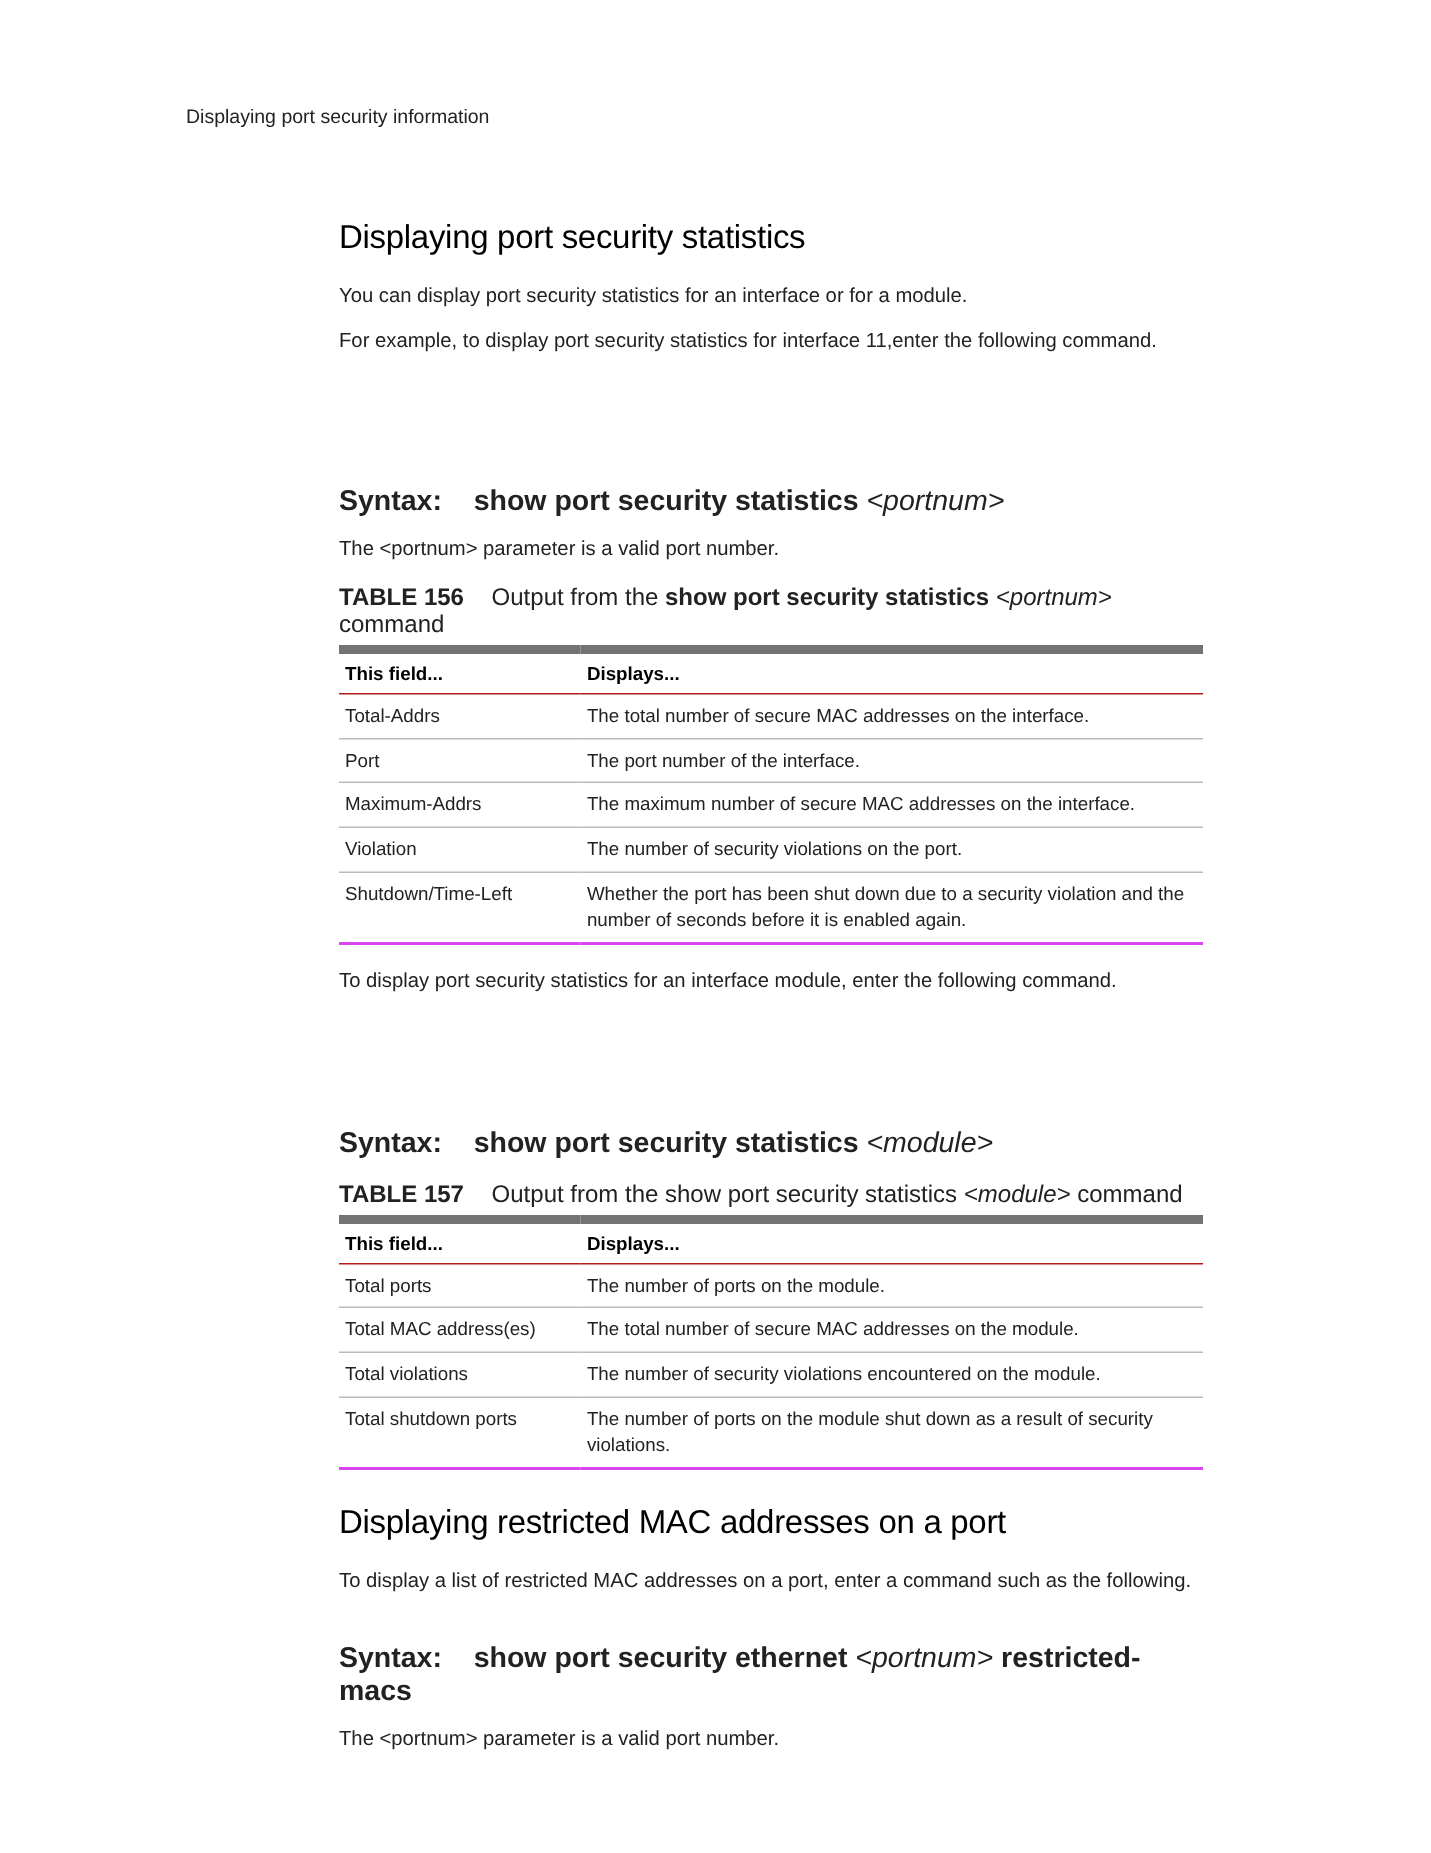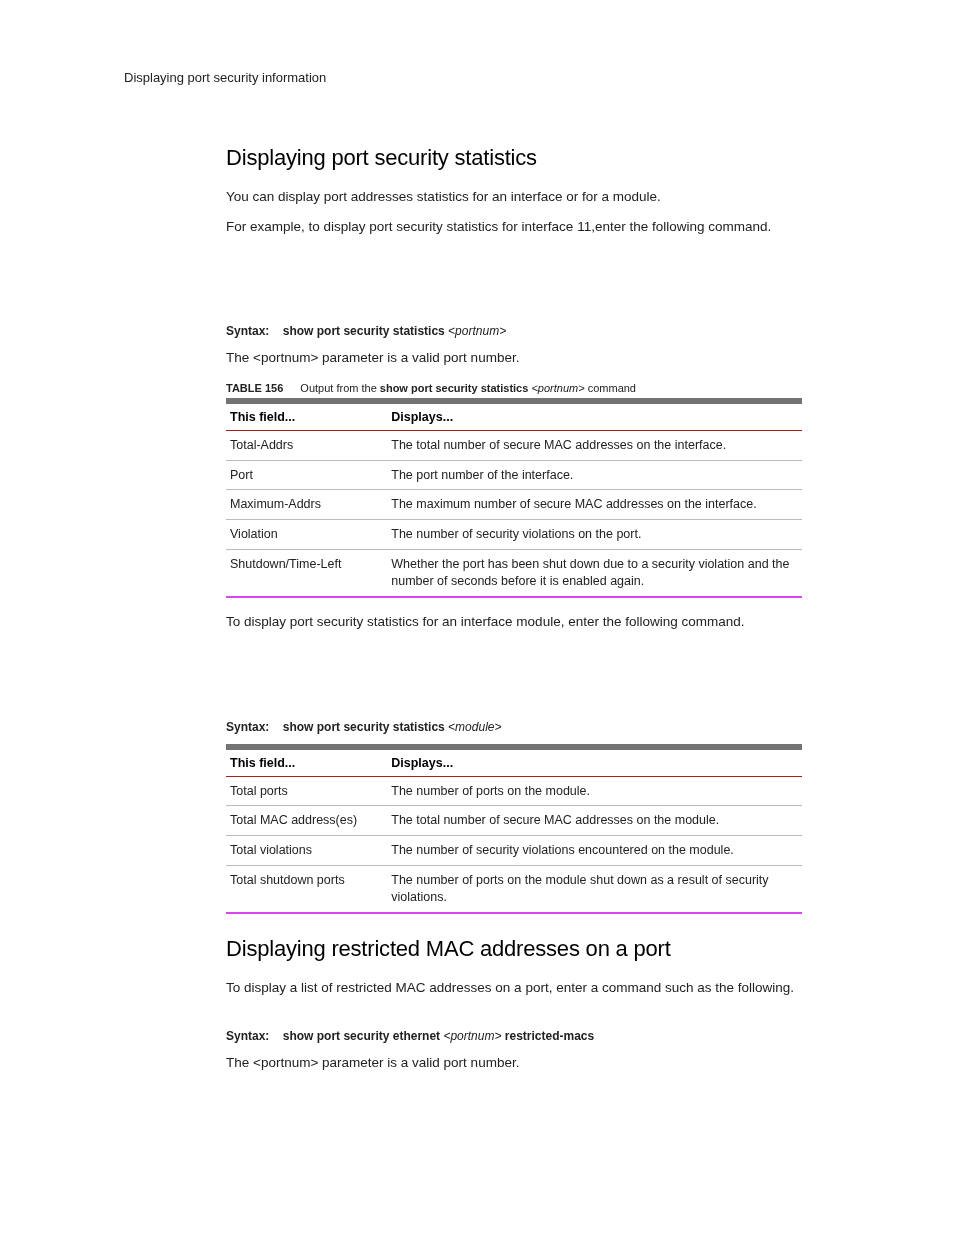--- a/index.html
+++ b/index.html
@@ -3,42 +3,42 @@
 <meta charset="utf-8">
 <style>
   html,body{margin:0;padding:0;background:#fff;color:#222;font-family:Arial,Helvetica,sans-serif;}
   .page{width:884px;min-height:1235px;box-sizing:border-box;padding:70px 82px 60px 130px;position:relative;}
   .running-head{font-size:13px;color:#222;margin-bottom:60px;margin-left:-6px;}
   .content{margin-left:96px;}
   h2{font-family:Arial,Helvetica,sans-serif;font-weight:400;font-size:22px;color:#000;margin:0 0 16px 0;font-stretch:condensed;letter-spacing:-0.2px;}
   p.body{font-size:13.5px;line-height:1.45;margin:0 0 10px 0;color:#222;}
   .gap-l{height:78px;}
   .gap-s{height:22px;}
-  .syntax-line{font-size:12px;margin:0 0 10px 0;}
+  .syntax-line{font-size:19px;margin:0 0 10px 0;}
   .b{font-weight:700;}
   .i{font-style:italic;}
-  .table-caption{font-size:11px;margin:14px 0 4px 0;}
+  .table-caption{font-size:16px;margin:14px 0 4px 0;}
   .table-caption .label{font-weight:700;font-stretch:condensed;margin-right:14px;}
   table.doc{width:100%;border-collapse:collapse;font-size:12.5px;}
   table.doc thead tr{border-top:6px solid #737373;border-bottom:1px solid #b31b1b;}
   table.doc th{text-align:left;font-weight:700;font-stretch:condensed;padding:6px 8px 6px 4px;color:#000;}
   table.doc td{padding:6px 8px 6px 4px;vertical-align:top;border-bottom:1px solid #bbb;color:#222;line-height:1.35;}
   table.doc tbody tr:last-child td{border-bottom:2px solid #d946ef;}
   table.doc td.c0{width:28%;}
 </style>
 </head>
 <body>
 
 <div class="page">
   <div class="running-head">Displaying port security information</div>
 
   <div class="content">
 
     <h2>Displaying port security statistics</h2>
-    <p class="body">You can display port addresses statistics for an interface or for a module.</p>
+    <p class="body">You can display port security statistics for an interface or for a module.</p>
     <p class="body">For example, to display port security statistics for interface 11,enter the following command.</p>
 
     <div class="gap-l"></div>
 
     <p class="syntax-line">
       <span class="b">Syntax:</span>
       <span>&nbsp;&nbsp;</span>
       <span class="b">show port security statistics</span>
       <span> </span>
       <span class="i">&lt;portnum&gt;</span>
@@ -85,20 +85,24 @@
     <div class="gap-l"></div>
 
     <p class="syntax-line">
       <span class="b">Syntax:</span>
       <span>&nbsp;&nbsp;</span>
       <span class="b">show port security statistics</span>
       <span> </span>
       <span class="i">&lt;module&gt;</span>
     </p>
 
+    <p class="table-caption">
+      <span class="label">TABLE 157</span>
+      <span>Output from the show port security statistics </span><span class="i">&lt;module&gt;</span><span> command</span>
+    </p>
     <table class="doc">
       <thead>
         <tr>
           <th class="c0">This field...</th>
           <th>Displays...</th>
         </tr>
       </thead>
       <tbody>
         <tr>
             <td class="c0">Total ports</td>

